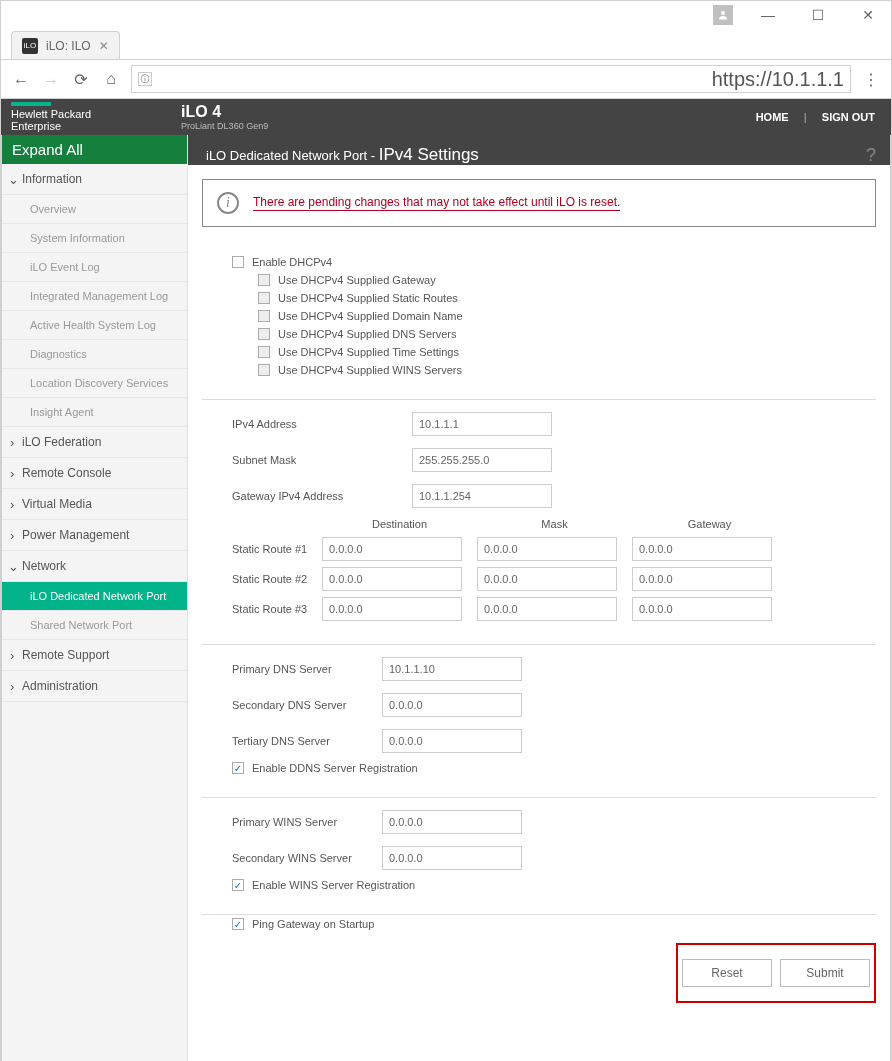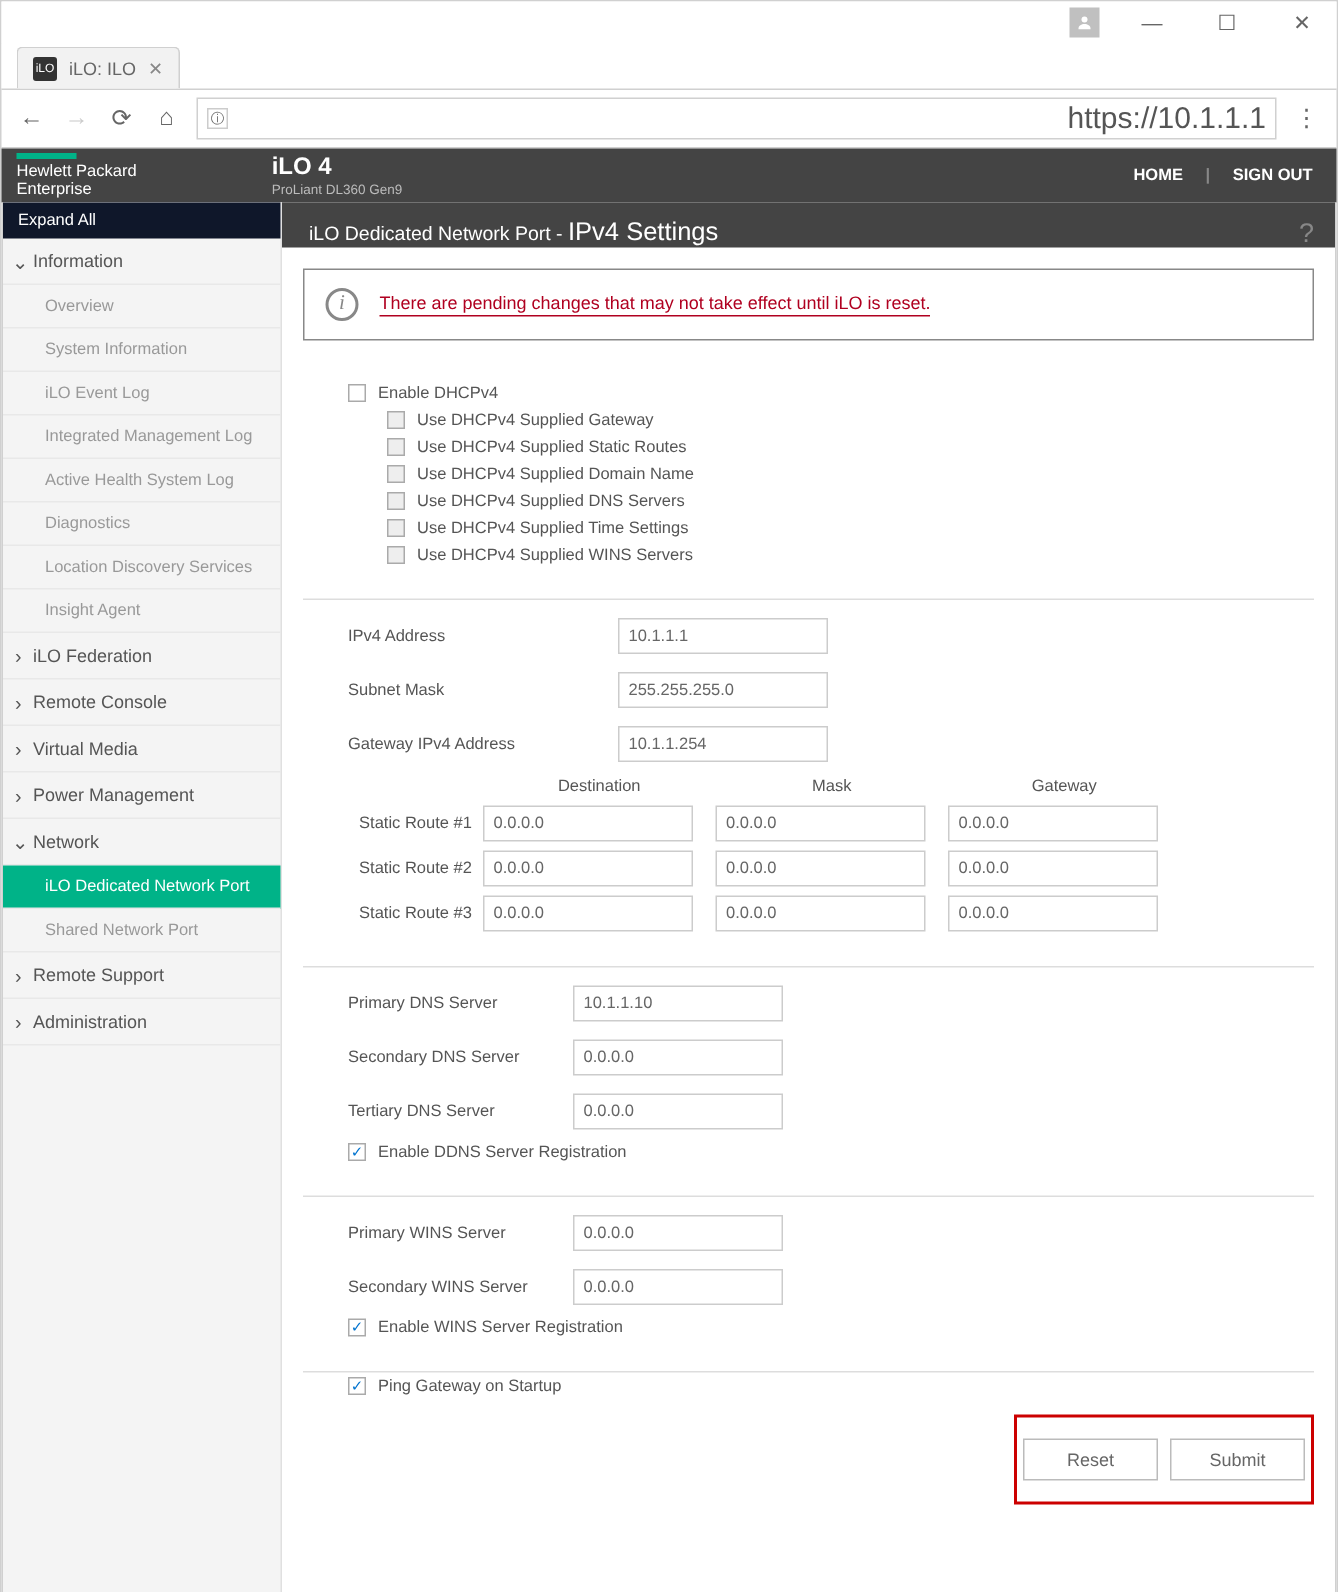--- a/index.html
+++ b/index.html
@@ -30,21 +30,21 @@
 .ilo-title .t2 { font-size: 9px; color:#bbb; }
 .ilo-links { margin-left:auto; font-size:11px; font-weight:bold; }
 .ilo-links span { padding:0 6px; cursor:pointer; }
 .ilo-links .sep { color:#888; }
 
 
 .main { display:flex; min-height: 950px; border:1px solid #d0d0d0; border-top:none; }
 
 
 .sidebar { width: 186px; background:#f4f4f4; border-right:1px solid #e0e0e0; }
-.expand-all { background:#0f172a; color:#fff; padding: 6px 10px; font-size:11px; cursor:pointer; }
+.expand-all { background:#15803d; color:#fff; padding: 6px 10px; font-size:15px; cursor:pointer; }
 .nav-item { padding: 8px 10px 8px 22px; font-size:12px; color:#666; border-bottom:1px solid #e8e8e8; cursor:pointer; position:relative; }
 .nav-section { padding-left: 20px; color:#555; }
 .nav-section::before { content:"›"; position:absolute; left:8px; transform:rotate(0); font-size:13px; }
 .nav-section.open::before { content:"⌄"; left:6px; }
 .nav-sub { padding-left: 28px; font-size:11px; color:#999; }
 .nav-sub.active { background:#00b388; color:#fff; }
 
 
 .content { flex:1; padding: 0; }
 .page-crumb { background:#444; color:#fff; padding: 10px 18px 0 18px; position:relative; }
@@ -68,21 +68,21 @@
 .chk.disabled { background:#eee; }
 .chk.checked::after { content:"✓"; display:block; color:#0073cf; font-size:10px; line-height:11px; text-align:center; }
 
 .field-row { display:flex; align-items:center; gap: 10px; padding: 6px 0; }
 .field-label { width: 170px; font-size:11px; color:#555; text-align:left; }
 .field-input { width: 140px; height: 24px; border:1px solid #ccc; padding: 0 6px; font-size:11px; color:#666; display:flex; align-items:center; }
 
 .routes-header { display:flex; padding: 4px 0; font-size:11px; color:#555; }
 .routes-header .col { width: 155px; text-align:center; }
 .routes-header .lbl { width: 90px; }
-.route-row { display:flex; align-items:center; padding: 3px 0; text-align: center; }
+.route-row { display:flex; align-items:center; padding: 3px 0; }
 .route-row .rlabel { width: 90px; font-size:11px; color:#555; }
 .route-row .rinput { width: 140px; height:24px; border:1px solid #ccc; padding:0 6px; margin-right: 15px; font-size:11px; color:#666; display:flex; align-items:center; }
 
 .action-bar { display:flex; justify-content:flex-end; gap: 0; padding: 10px 0; border:2px solid #c00; width:200px; margin-left:auto; }
 .action-btn { width: 90px; height: 28px; border:1px solid #bbb; background:#fff; color:#666; font-size:12px; cursor:pointer; margin: 4px; }
 .content-wrapper { position:relative; }
 </style>
 </head>
 <body>
 

